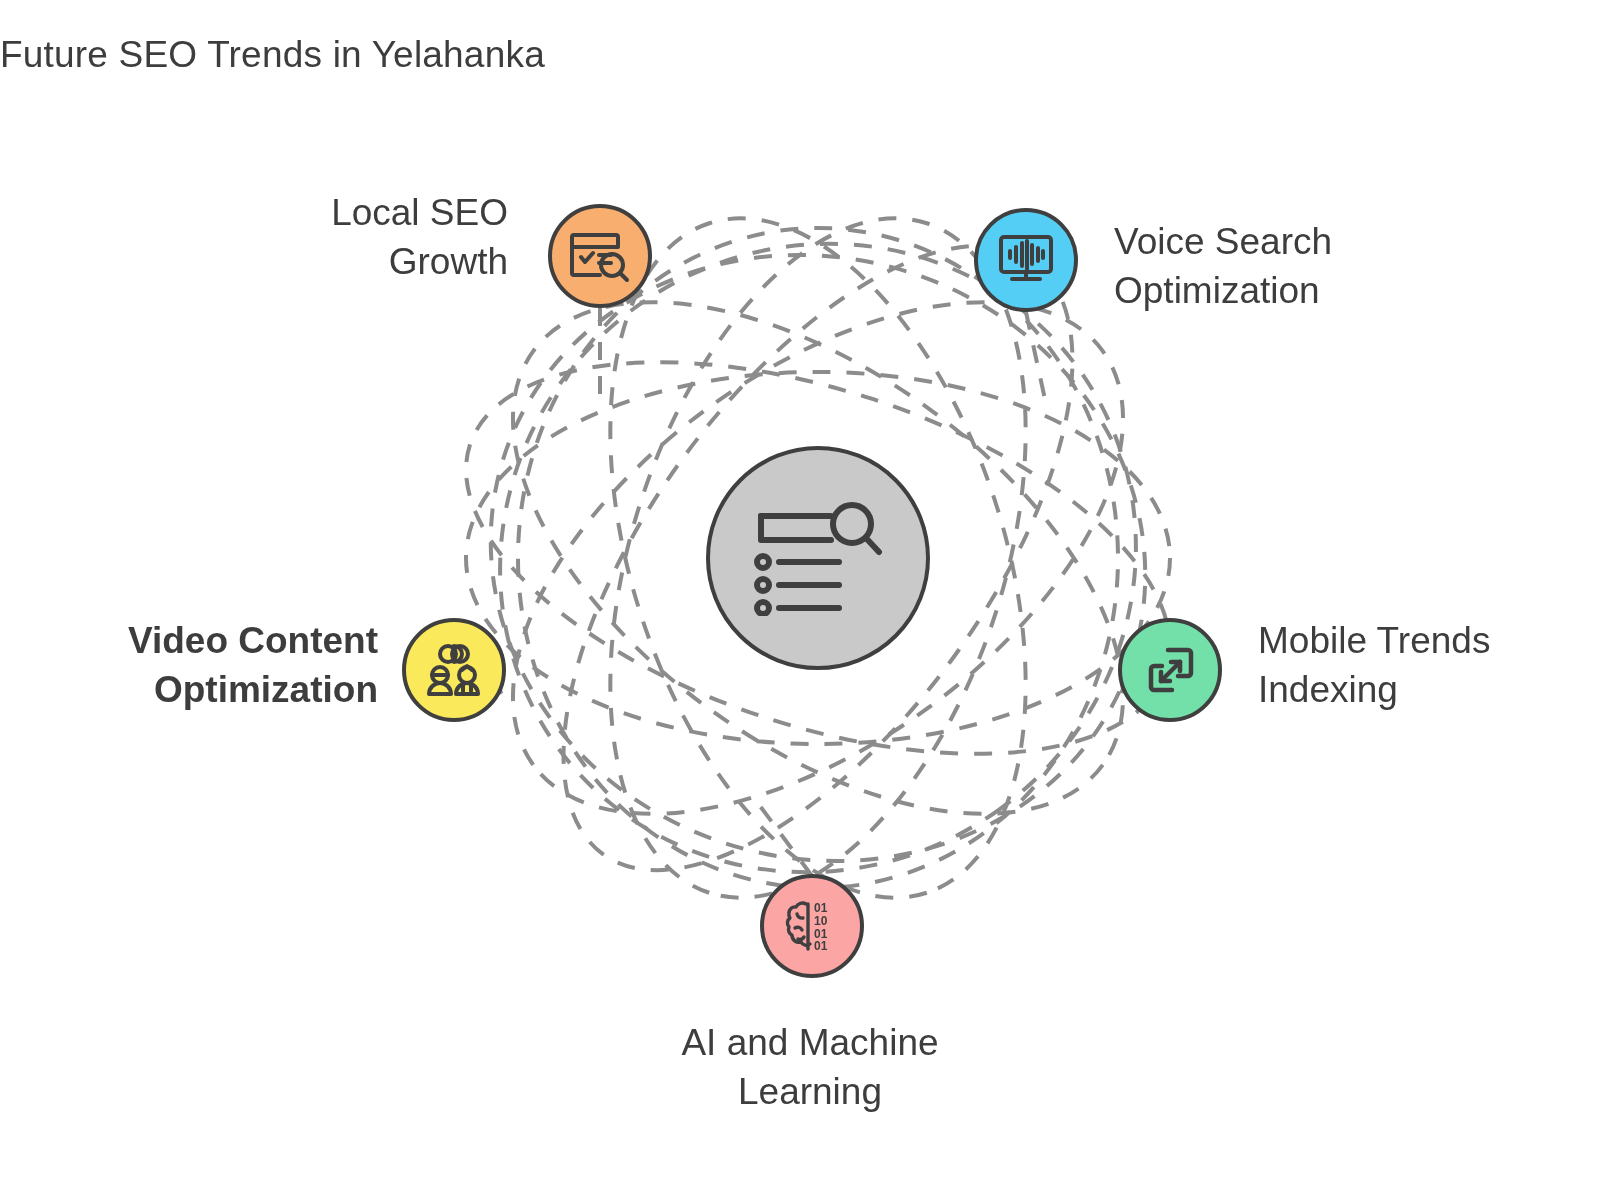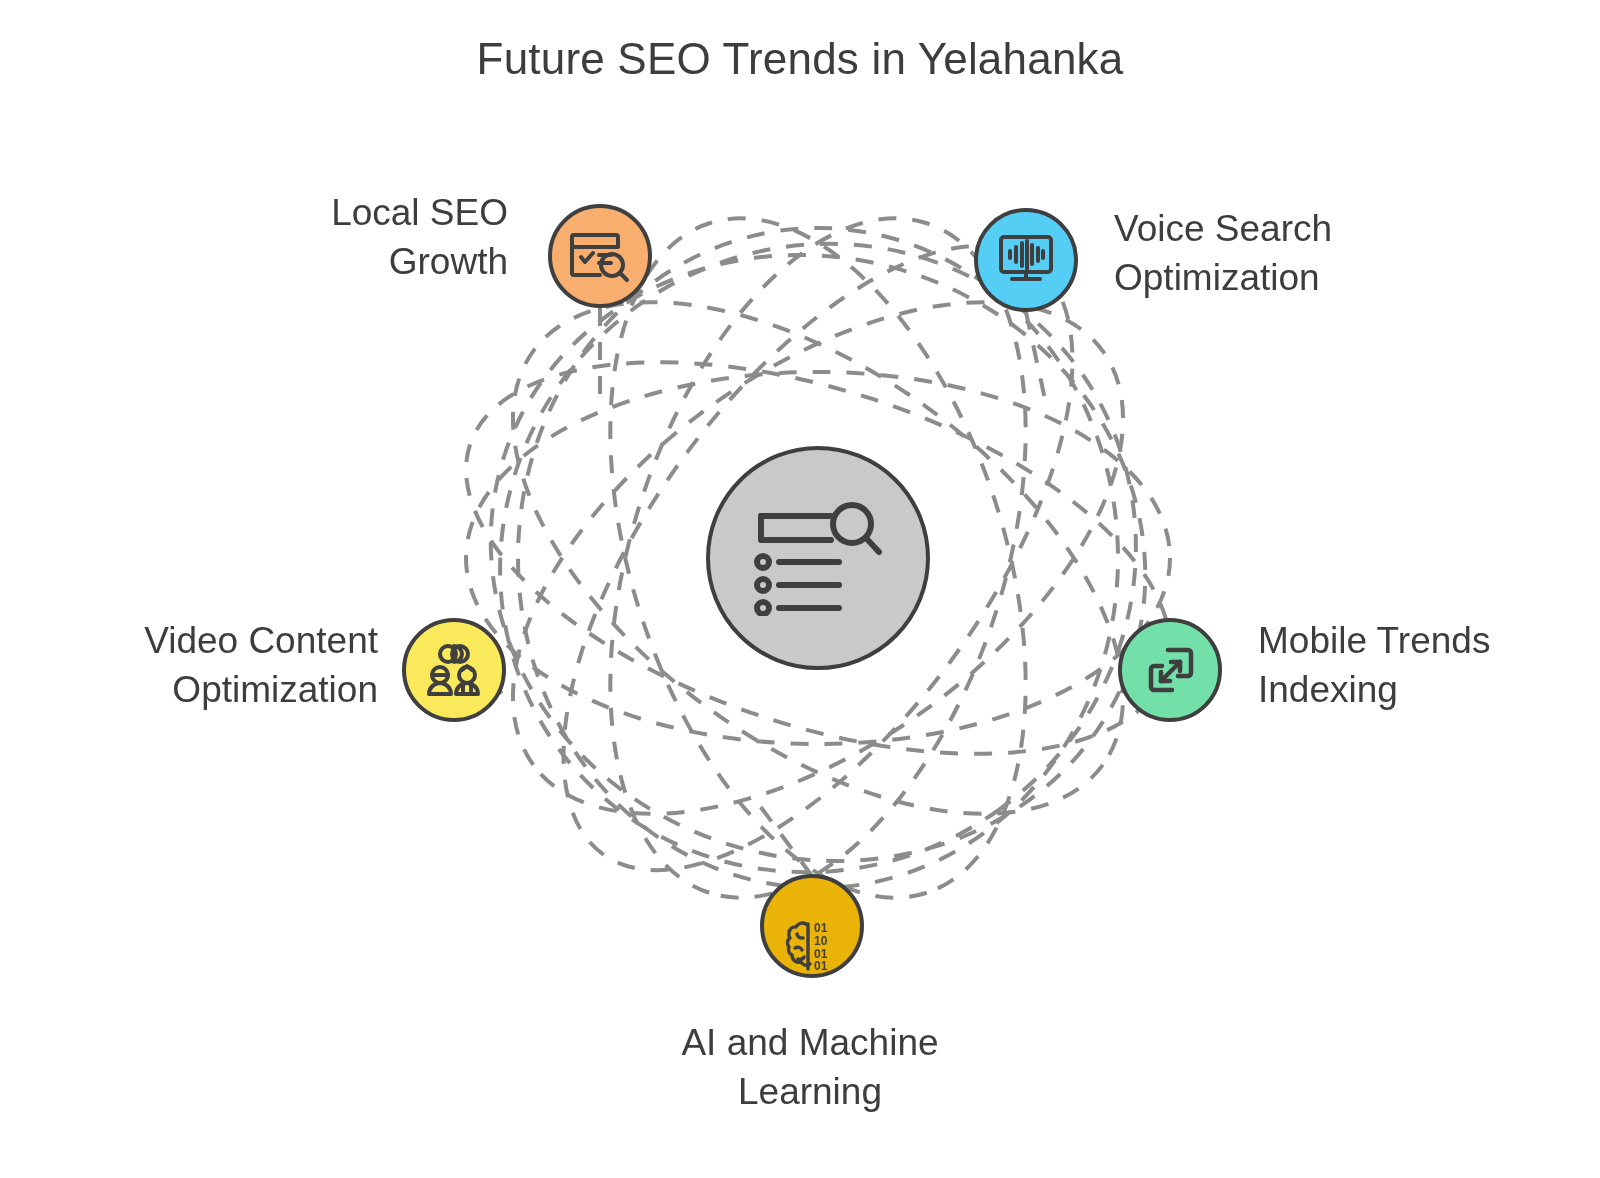--- a/index.html
+++ b/index.html
@@ -17,22 +17,21 @@
   #stage {
     position: relative;
     width: 1600px;
     height: 1178px;
   }
   #diagram-title {
     position: absolute;
     left: 0;
     top: 34px;
     width: 1600px;
-    text-align: center;
-    font-size: 44px;
+    font-size: 37px;
     font-weight: 400;
     color: #3d3d3d;
     letter-spacing: 0.2px;
   }
   #orbit-svg {
     position: absolute;
     left: 0;
     top: 0;
     width: 1600px;
     height: 1178px;
@@ -73,24 +72,24 @@
 
   
   #node-local-seo    { left: 548px;  top: 204px; background: #f7ae6e; }
   #node-voice-search { left: 974px;  top: 208px; background: #54cef5; }
   #node-mobile-first { left: 1118px; top: 618px; background: #72e0a8; }
   #node-ai-ml        { left: 760px;  top: 874px; background: #c3e563; }
   #node-video        { left: 402px;  top: 618px; background: #fbe95c; }
 
   
   #label-local-seo    { left: 198px;  top: 188px; width: 310px; }
-  #label-voice-search { left: 1114px; top: 204px; width: 340px; }
+  #label-voice-search { left: 1114px; top: 217px; width: 340px; }
   #label-mobile-first { left: 1258px; top: 616px; width: 320px; }
   #label-ai-ml        { left: 600px;  top: 1018px;width: 420px; }
-  #label-video        { left: 38px;   top: 616px; width: 340px; }
+  #label-video        { left: 38px;   top: 616px; width: 340px; font-weight: bold; }
 </style>
 </head>
 <body>
 
 <div id="stage">
 
   <div id="diagram-title">Future SEO Trends in Yelahanka</div>
 
   <svg id="orbit-svg" viewBox="0 0 1600 1178" xmlns="http://www.w3.org/2000/svg">
     <g fill="none" stroke="#8c8c8c" stroke-width="4" stroke-linecap="butt" stroke-dasharray="18 16">
@@ -185,21 +184,21 @@
           <path d="M38 20 v9"></path>
           <path d="M19 39 h9"></path>
           <path d="M19 39 v-9"></path>
         </g>
       </svg>
     </span>
   </div>
   <div class="label label-left" id="label-mobile-first">Mobile Trends
 Indexing</div>
 
-  <div class="node node-sat" id="node-ai-ml" style="background: #eab308; align-items: flex-end;">
+  <div class="node node-sat" id="node-ai-ml" style="background: #fca5a5;">
     <span>
       <svg class="node-icon-svg" width="60" height="56" viewBox="0 0 60 56" xmlns="http://www.w3.org/2000/svg">
         <g fill="none" stroke="#3f3f3f" stroke-width="3.4" stroke-linecap="round" stroke-linejoin="round">
           <path d="M24 6 a7 7 0 0 0 -10 3 a6 6 0 0 0 -7 6 a6 6 0 0 0 1 5 a6 6 0 0 0 -1 9 a6 6 0 0 0 3 8 a7 7 0 0 0 9 7 a6 6 0 0 0 9 2"></path>
           <path d="M26 6 v45"></path>
           <path d="M15 16 a5 5 0 0 0 6 4"></path>
           <path d="M13 30 a5 5 0 0 1 7 2"></path>
           <path d="M16 41 a5 5 0 0 0 6 -2"></path>
         </g>
         <g fill="#3f3f3f" font-family="Liberation Sans, sans-serif" font-size="12" font-weight="bold">

